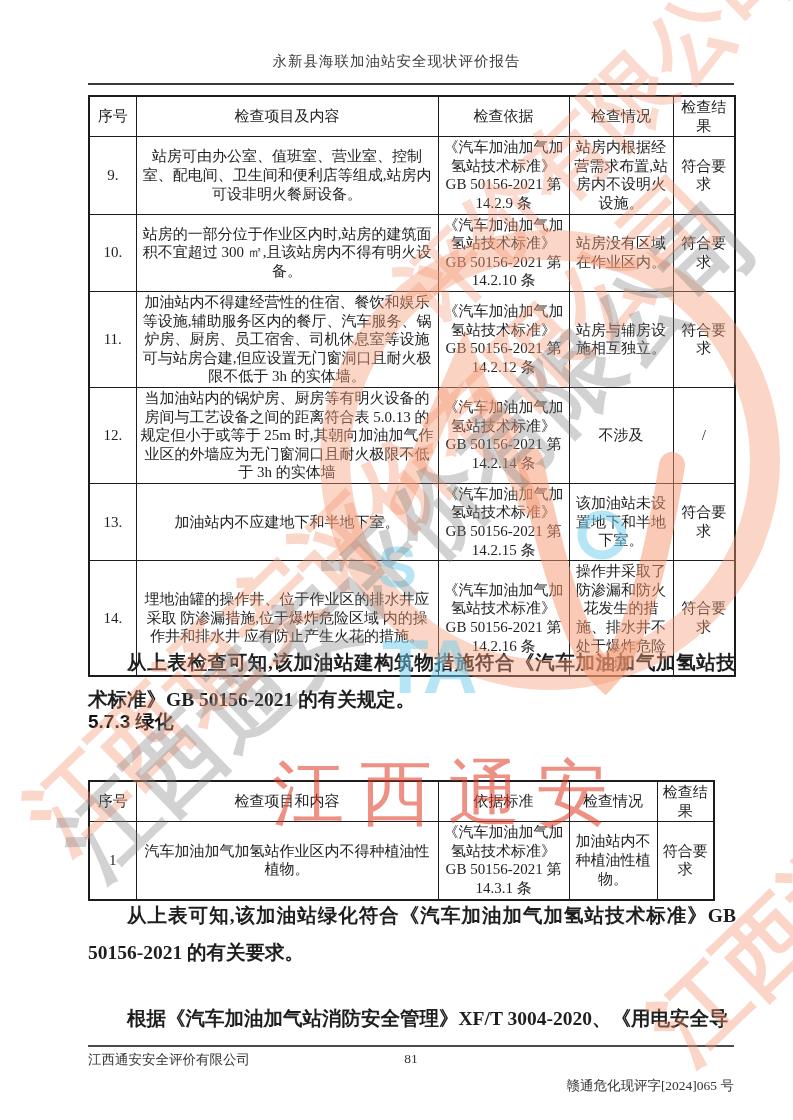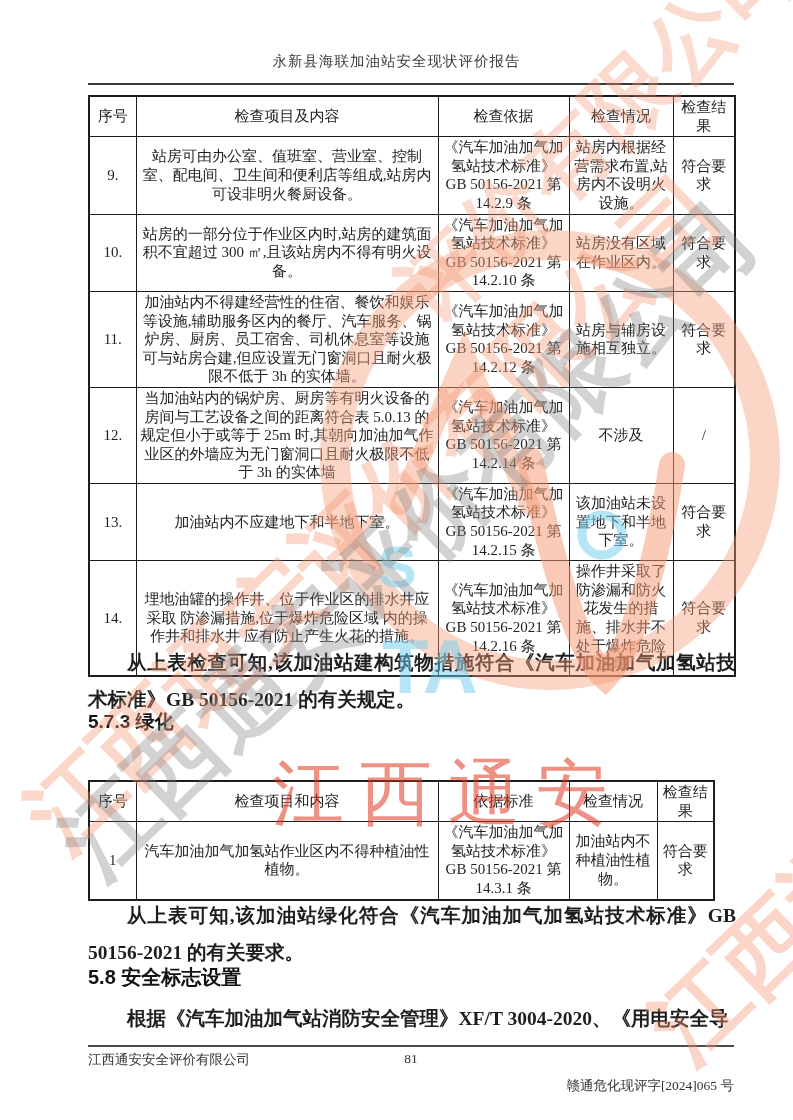--- a/index.html
+++ b/index.html
@@ -146,21 +146,20 @@
       <td class="item-cell">汽车加油加气加氢站作业区内不得种植油性植物。</td>
       <td>《汽车加油加气加氢站技术标准》GB 50156-2021 第 14.3.1 条</td>
       <td>加油站内不种植油性植物。</td>
       <td class="result-cell">符合要求</td>
     </tr>
   </tbody>
     </table>
 
   <div class="para" id="para2">从上表可知,该加油站绿化符合《汽车加油加气加氢站技术标准》GB 50156-2021 的有关要求。</div>
 
-  <div class="sec-heading" id="h58">5.8 安全标志设置</div>
   <div class="para" id="para3">根据《汽车加油加气站消防安全管理》XF/T 3004-2020、《用电安全导</div>
 
   <div class="footer-rule"></div>
   <div class="footer">
     <span class="f-center">81</span>
     <span class="f-left">江西通安安全评价有限公司</span>
     <span class="f-right">赣通危化现评字[2024]065 号</span>
   </div>
 
   <div class="wm-layer">

